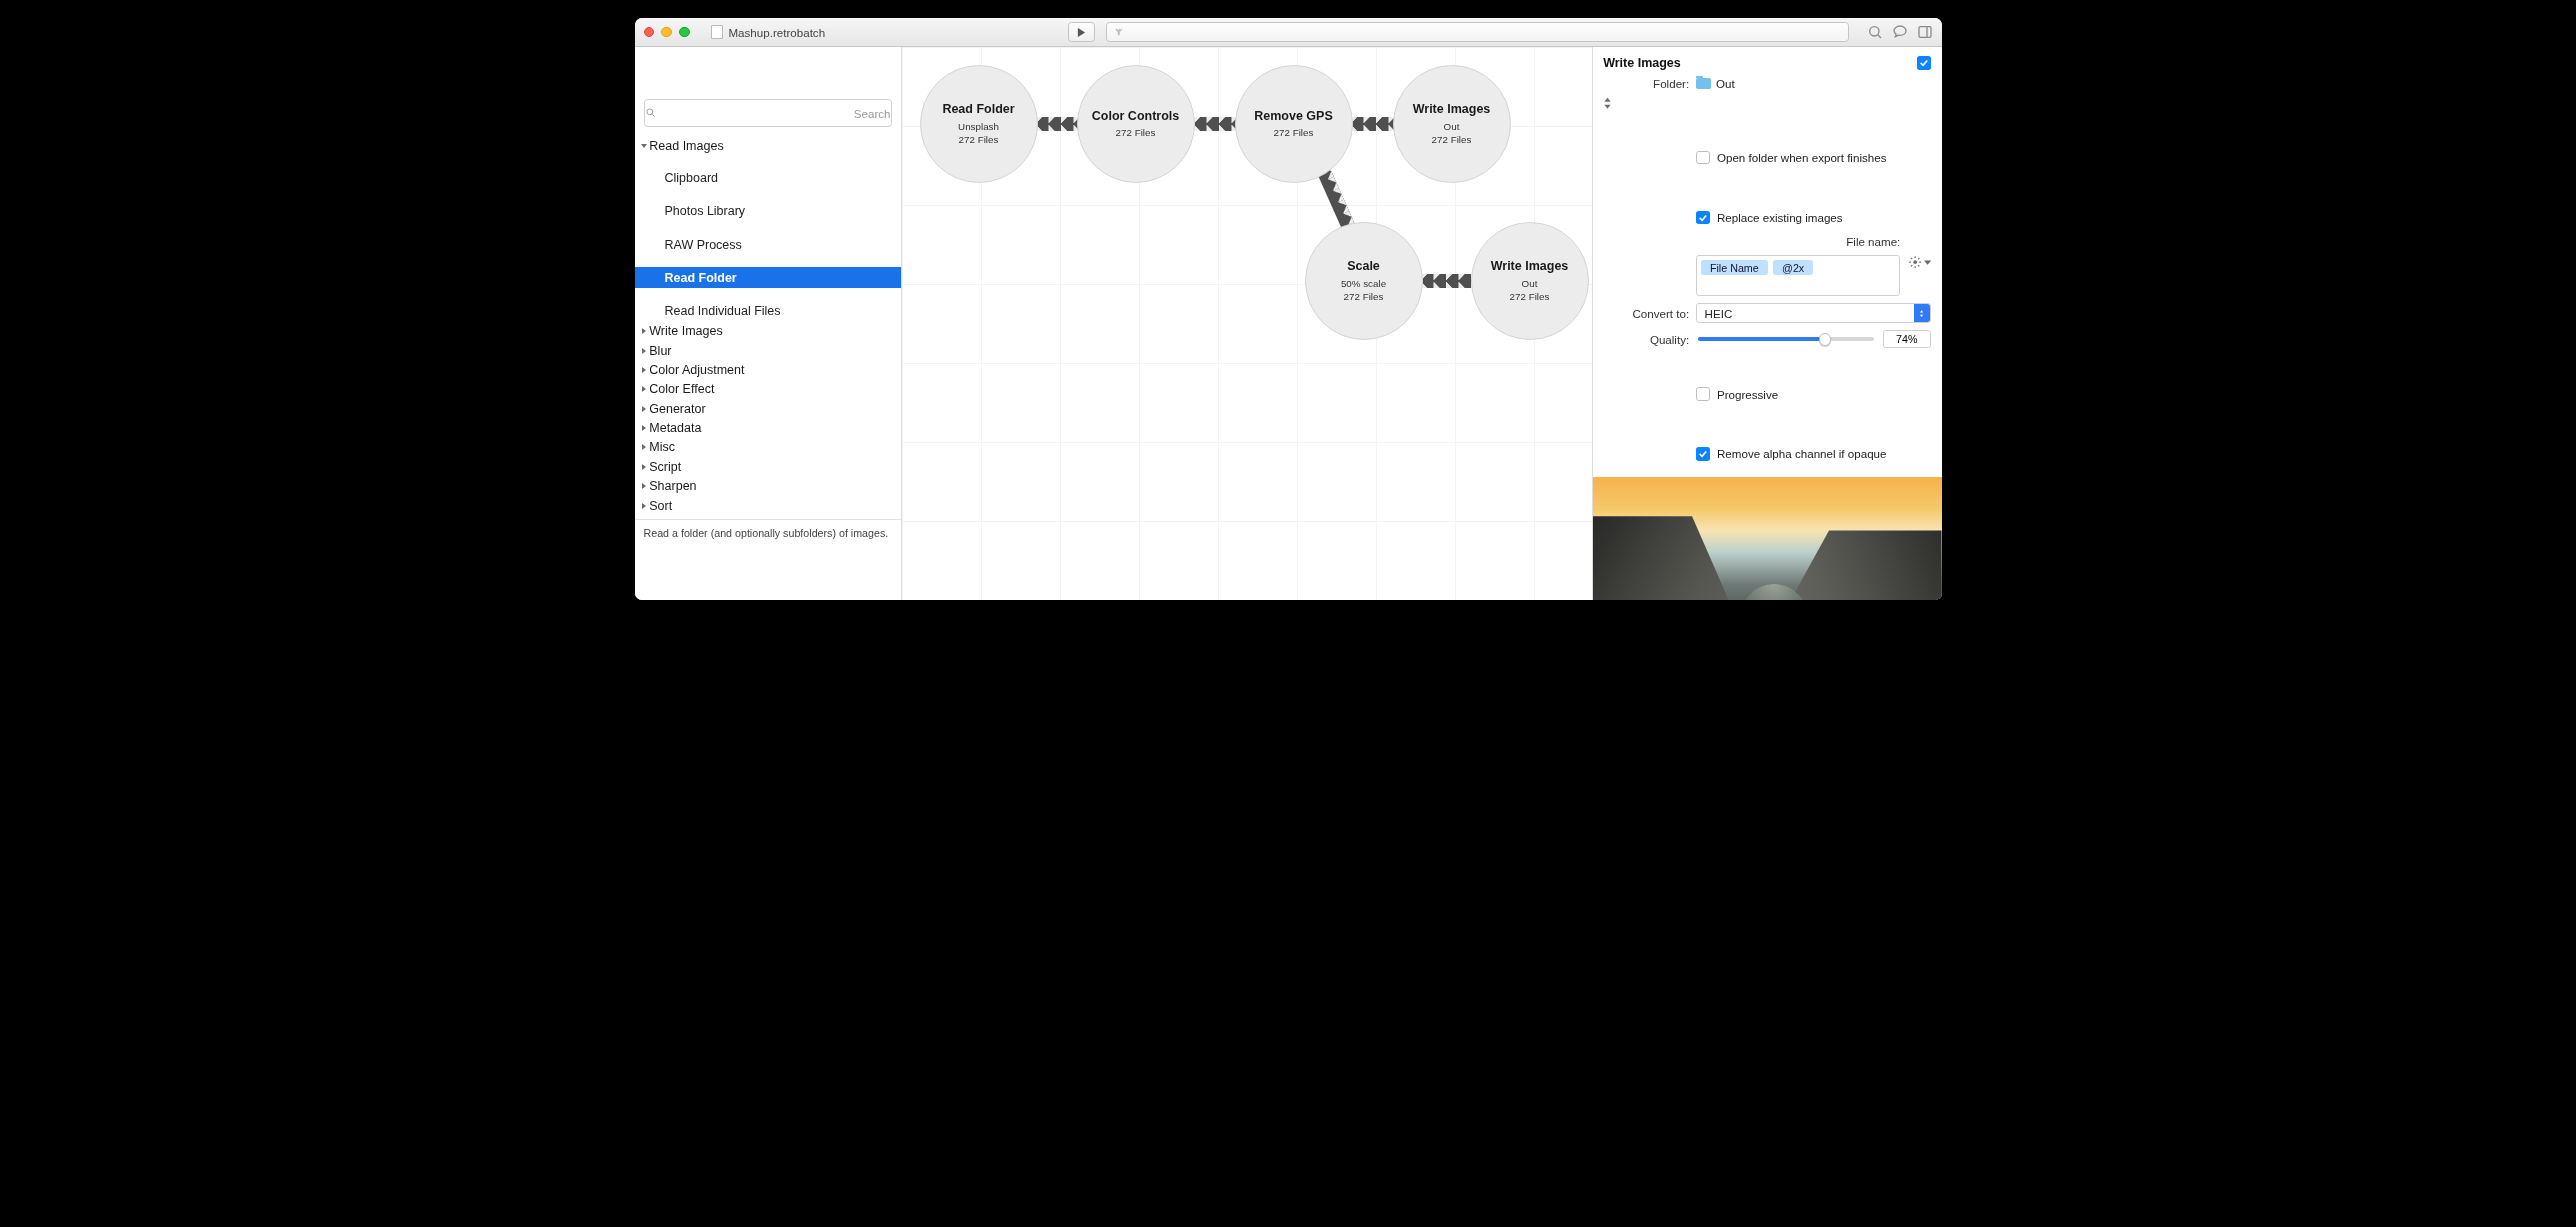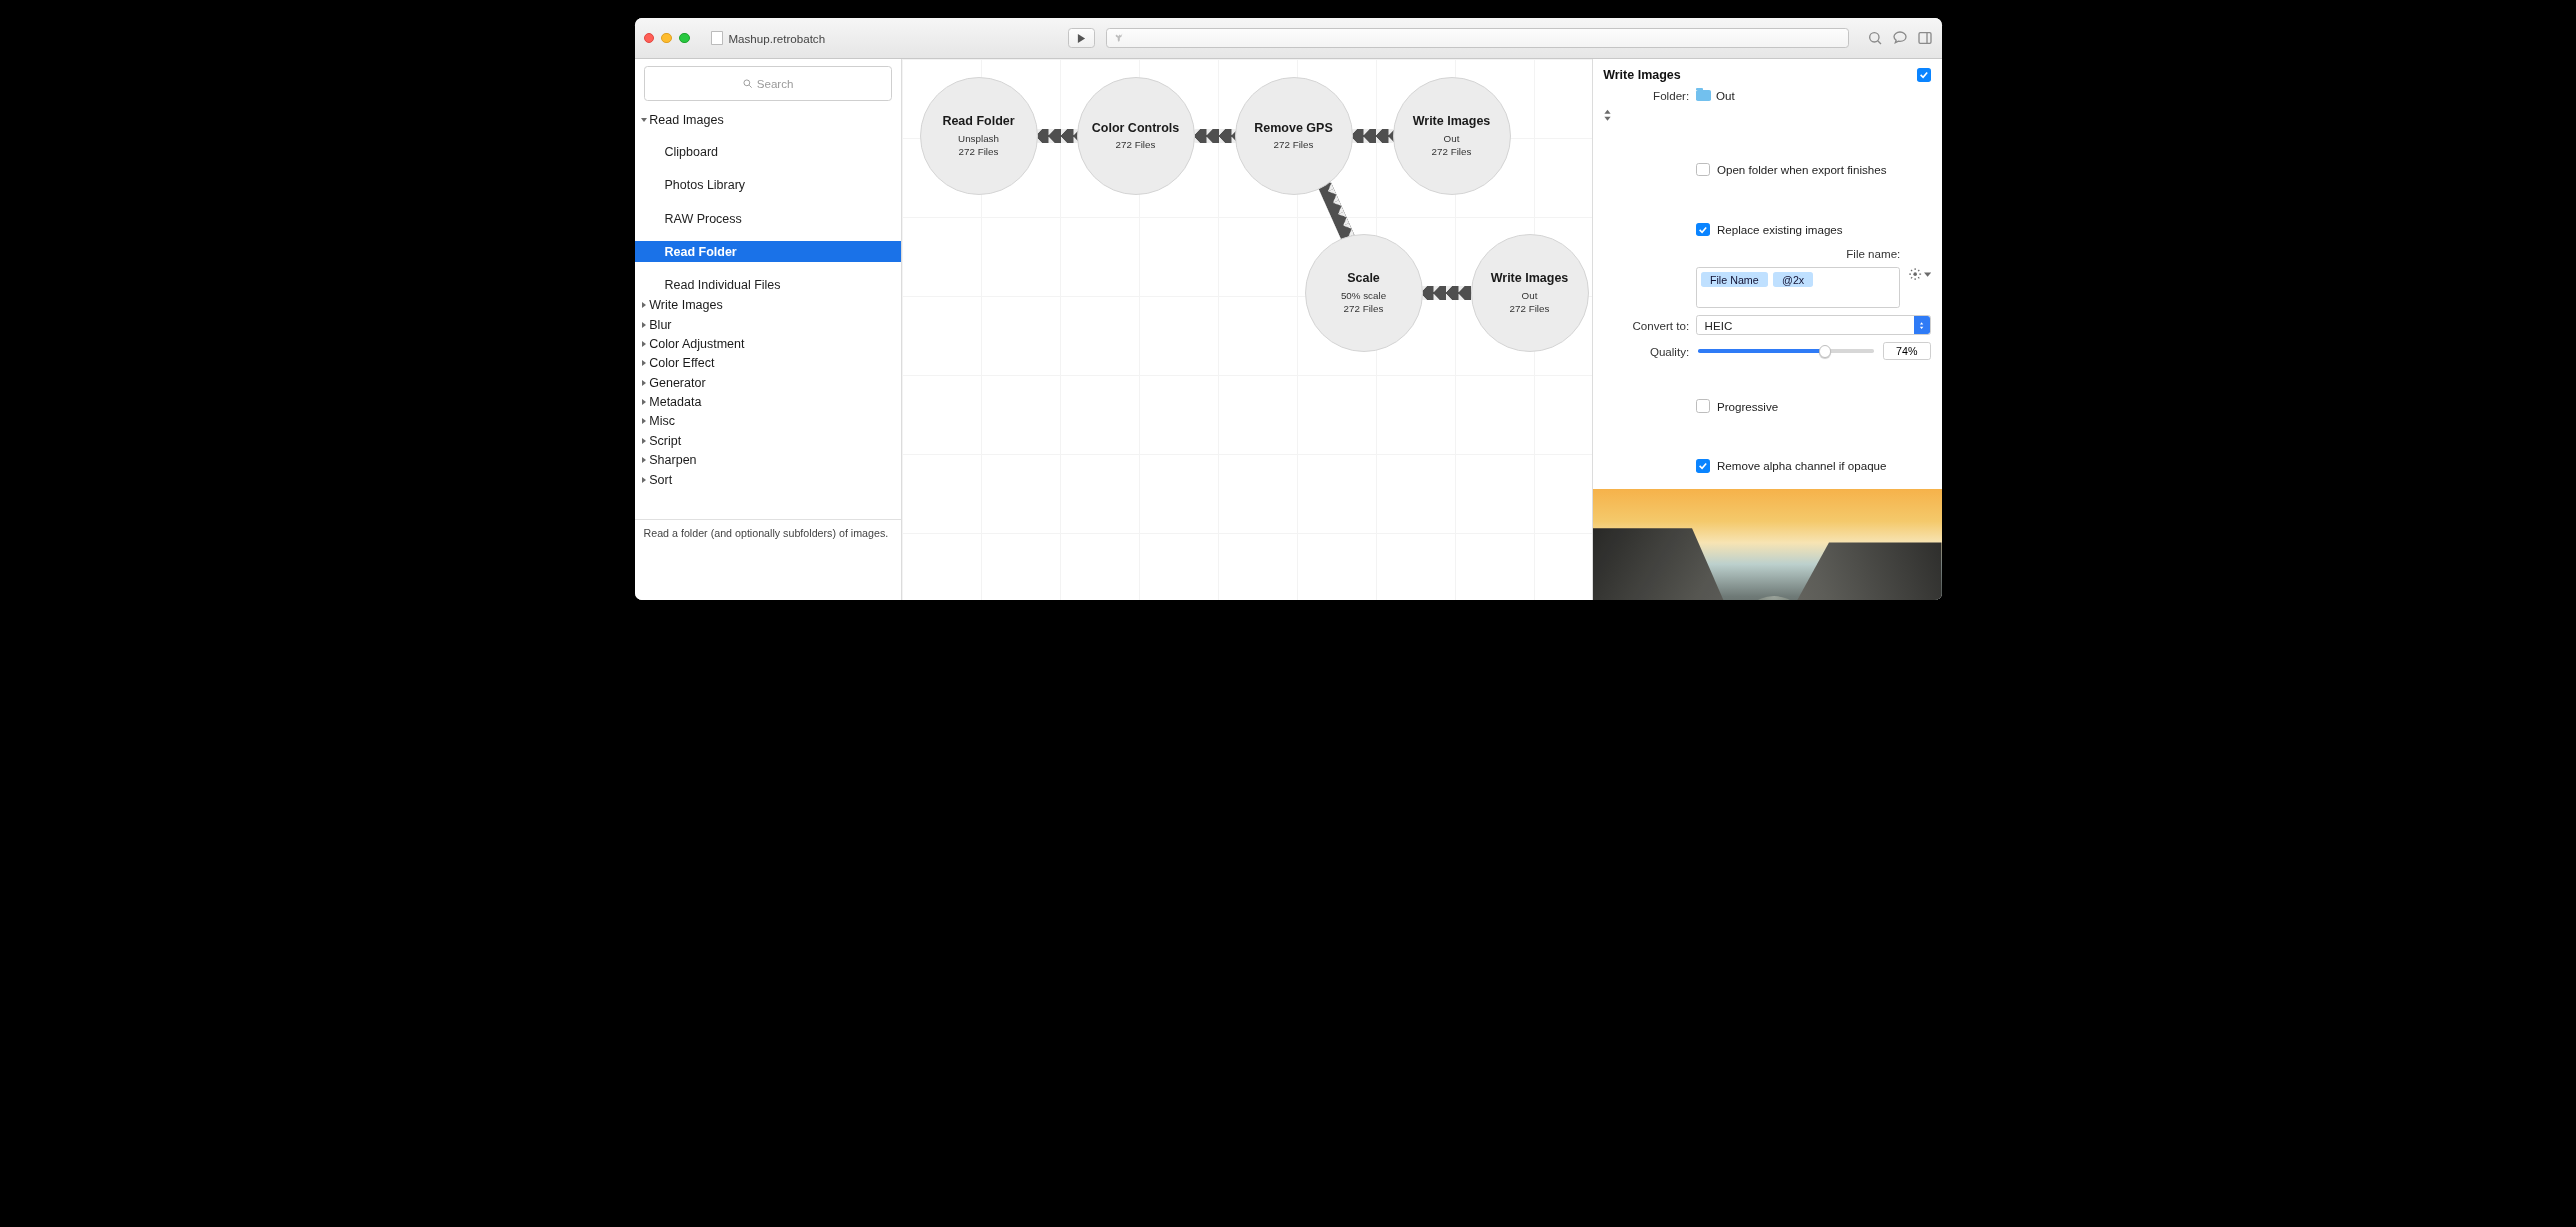--- a/index.html
+++ b/index.html
@@ -18,21 +18,21 @@
   *{box-sizing:border-box;font-family:-apple-system,"Helvetica Neue",Helvetica,Arial,sans-serif;}
   html,body{margin:0;background:#000;}
   .window{
     width:1307px;height:582px;margin:18px auto;
     background:#fff;border-radius:7.2px;overflow:hidden;
     box-shadow:0 18px 54px rgba(0,0,0,.6);
     display:flex;flex-direction:column;
   }
   
   .titlebar{
-    height:41px;background:linear-gradient(#f6f6f6,#e6e6e6);
+    height:29px;background:linear-gradient(#f6f6f6,#e6e6e6);
     border-bottom:0.9px solid #c8c8c8;display:flex;align-items:center;
     padding:0 9px;gap:5px;
   }
   .traffic{display:flex;gap:7.2px;margin-right:16px;}
   .tl{width:10.7px;height:10.7px;border-radius:50%;}
   .tl.red{background:#ff5f57;border:0.9px solid #e24640;}
   .tl.yellow{background:#febc2e;border:0.9px solid #dfa023;}
   .tl.green{background:#28c840;border:0.9px solid #1fa32f;}
   .doc-icon{width:12.5px;height:14.3px;background:#fff;border:0.9px solid #bbb;border-radius:0.9px;position:relative;}
   .doc-title{font-size:11.6px;color:#444;}
@@ -52,23 +52,24 @@
   .tb-right .ic{width:16px;height:16px;display:flex;align-items:center;justify-content:center;cursor:pointer;}
 
   
   .body{flex:1;display:flex;min-height:0;}
   .sidebar{
     width:267px;background:#fff;border-right:0.9px solid #dcdcdc;
     display:flex;flex-direction:column;
   }
   .search-wrap{padding:7.2px 9px;}
   .search{
-    width:100%;height:35px;border:0.9px solid #cfcfcf;border-radius:3.6px;
-    display:flex;align-items:center;justify-content:center;gap:3.6px;color:#9a9a9a;font-size:11.6px;
+    width:100%;height:28px;border:0.9px solid #cfcfcf;border-radius:3.6px;
+    display:flex;align-items:center;justify-content:space-between;gap:3.6px;color:#9a9a9a;font-size:11.6px;
     background:#fff;
+    margin-top:45px;
   }
   .tree{flex:1;overflow:auto;padding-top:1.8px;}
   .grp{display:flex;align-items:center;gap:3.6px;padding:2.7px 7.2px;font-weight:400;font-size:12.5px;color:#1a1a1a;cursor:pointer;}
   .grp .tri{width:0;height:0;border-left:4.5px solid #6a6a6a;border-top:3.6px solid transparent;border-bottom:3.6px solid transparent;display:inline-block;}
   .grp.open .tri{transform:rotate(90deg);}
   .itm{padding:3.6px 9px 3.6px 30px;font-size:12.5px;color:#222;cursor:pointer;margin-top:12px;}
   .itm.sel{background:var(--sel-blue);color:#fff;font-weight:700;}
   .desc{border-top:0.9px solid #e0e0e0;padding:7.2px 9px;font-size:10.7px;color:#444;min-height:81px;}
 
   

